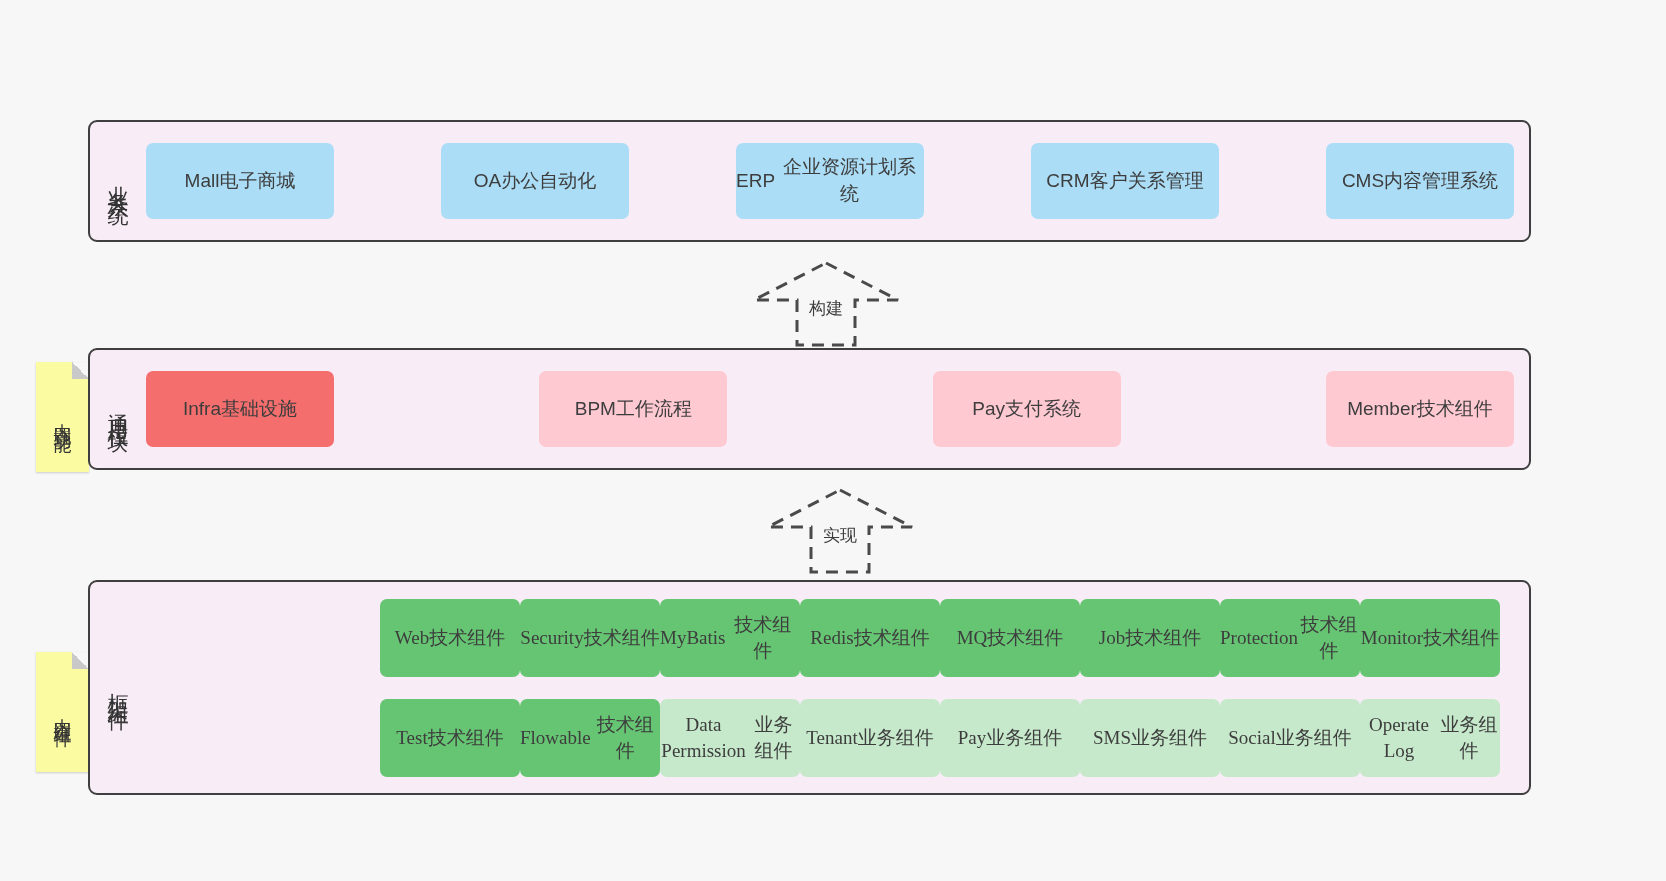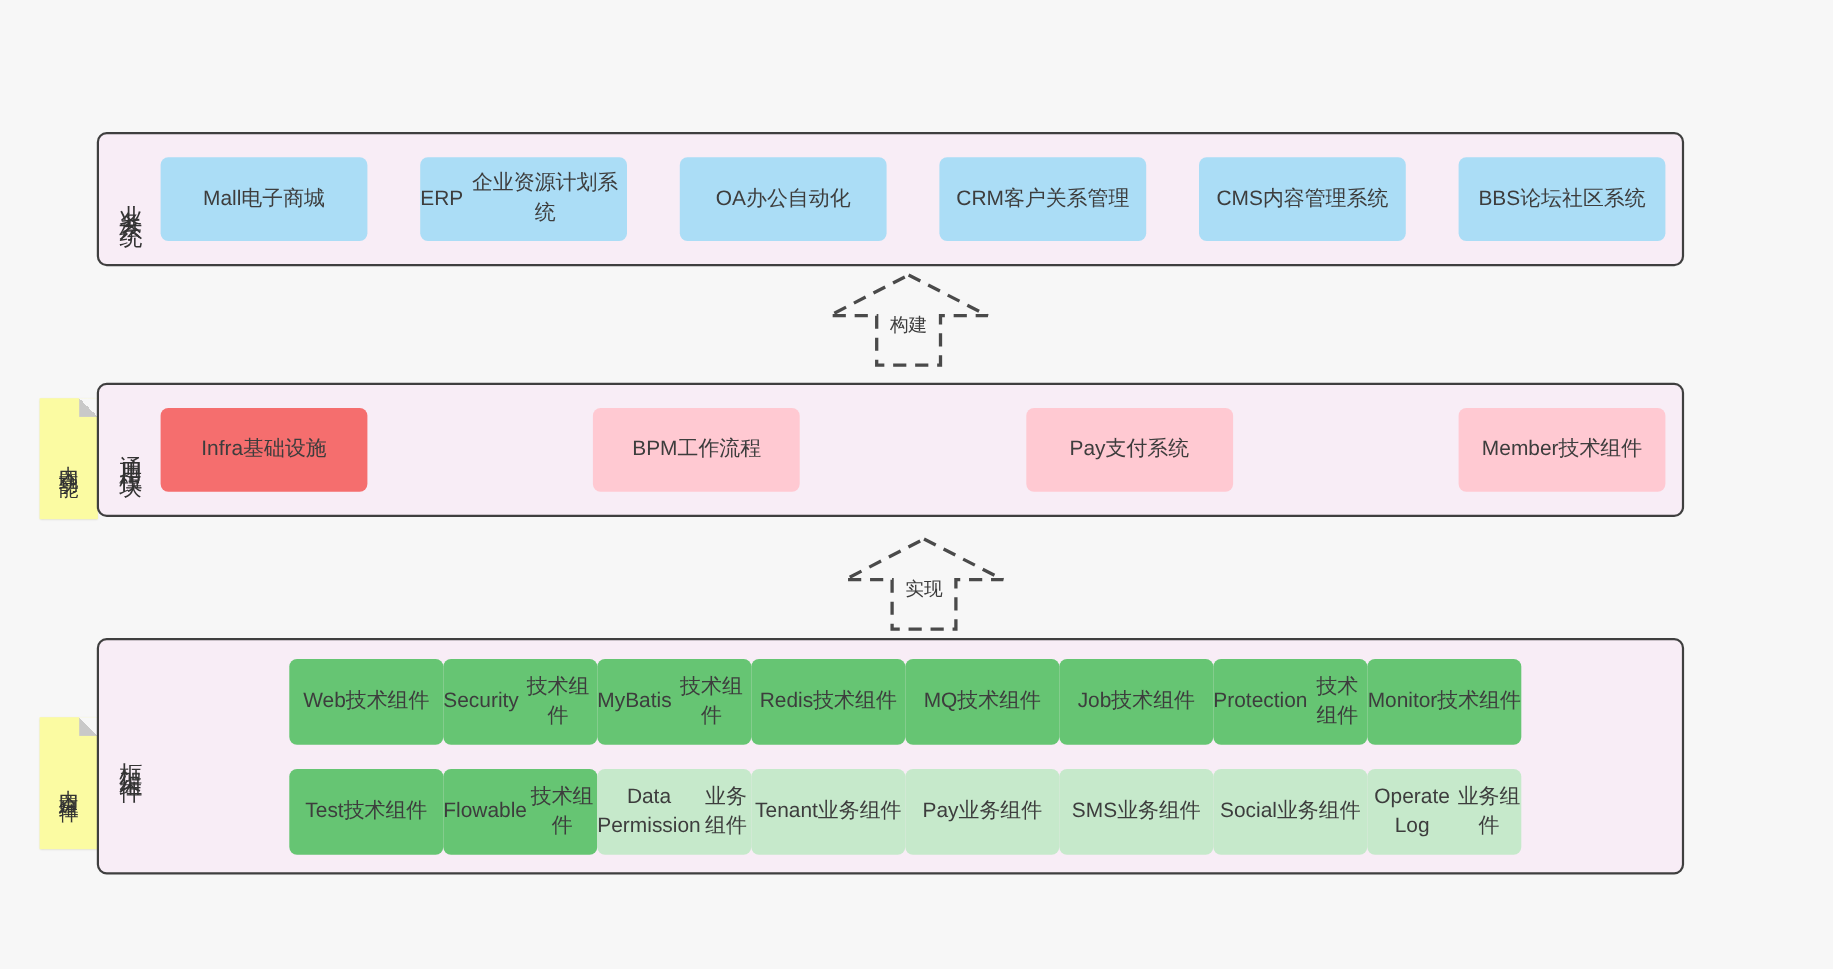--- a/index.html
+++ b/index.html
@@ -52,21 +52,21 @@
     flex:1;
     display:flex;align-items:center;justify-content:space-between;
     padding-right:15px;
   }
   .band-components .band-body{
     flex-direction:column;justify-content:center;
     align-items:stretch;
     padding-right:29px;gap:22px;
   }
   .box-row{
-    display:flex;justify-content:center;
+    display:flex;justify-content:flex-end;font-family:Liberation Serif, serif;
   }
   
   .box{
     border-radius:7px;
     display:flex;flex-direction:row;
     align-items:center;justify-content:center;
     text-align:center;
     font-size:19px;line-height:1.42;
   }
   .band-business .box,.band-modules .box{width:188px;height:76px;}
@@ -90,21 +90,21 @@
     content:'';position:absolute;top:0;right:0;
     width:17px;height:17px;
     background:linear-gradient(225deg,var(--page-bg) 0 50%,var(--note-fold) 50% 100%);
   }
   .note-text{
     writing-mode:vertical-rl;text-orientation:upright;
     font-size:18px;letter-spacing:4px;color:#333;
   }
   
   .arrow{position:absolute;width:150px;height:88px;z-index:0;}
-  .arrow-build{left:751px;top:247px;text-decoration:underline;}
+  .arrow-build{left:751px;top:260px;text-decoration:underline;}
   .arrow-implement{left:765px;top:487px;}
   .arrow svg{display:block;width:100%;height:100%;}
   .arrow-label{
     position:absolute;left:50%;top:36px;
     transform:translateX(-50%);
     background:var(--page-bg);
     padding:1px 4px;
     font-size:17px;white-space:nowrap;
   }
 </style>
@@ -135,38 +135,34 @@
   </div>
 
   <div class="band band-business">
     <div class="band-label">业务系统</div>
     <div class="band-body">
       <div class="box box-blue">
         <div>Mall</div>
         <div>电子商城</div>
       </div>
       <div class="box box-blue">
+        <div>OA</div>
+        <div>办公自动化</div>
+      </div>
+      <div class="box box-blue">
         <div>ERP</div>
         <div>企业资源计划系统</div>
       </div>
       <div class="box box-blue">
-        <div>OA</div>
-        <div>办公自动化</div>
-      </div>
-      <div class="box box-blue">
         <div>CRM</div>
         <div>客户关系管理</div>
       </div>
       <div class="box box-blue">
         <div>CMS</div>
         <div>内容管理系统</div>
-      </div>
-      <div class="box box-blue">
-        <div>BBS</div>
-        <div>论坛社区系统</div>
       </div>
     </div>
   </div>
 
   <div class="band band-modules">
     <div class="band-label">通用模块</div>
     <div class="band-body">
       <div class="box box-red">
         <div>Infra</div>
         <div>基础设施</div>

